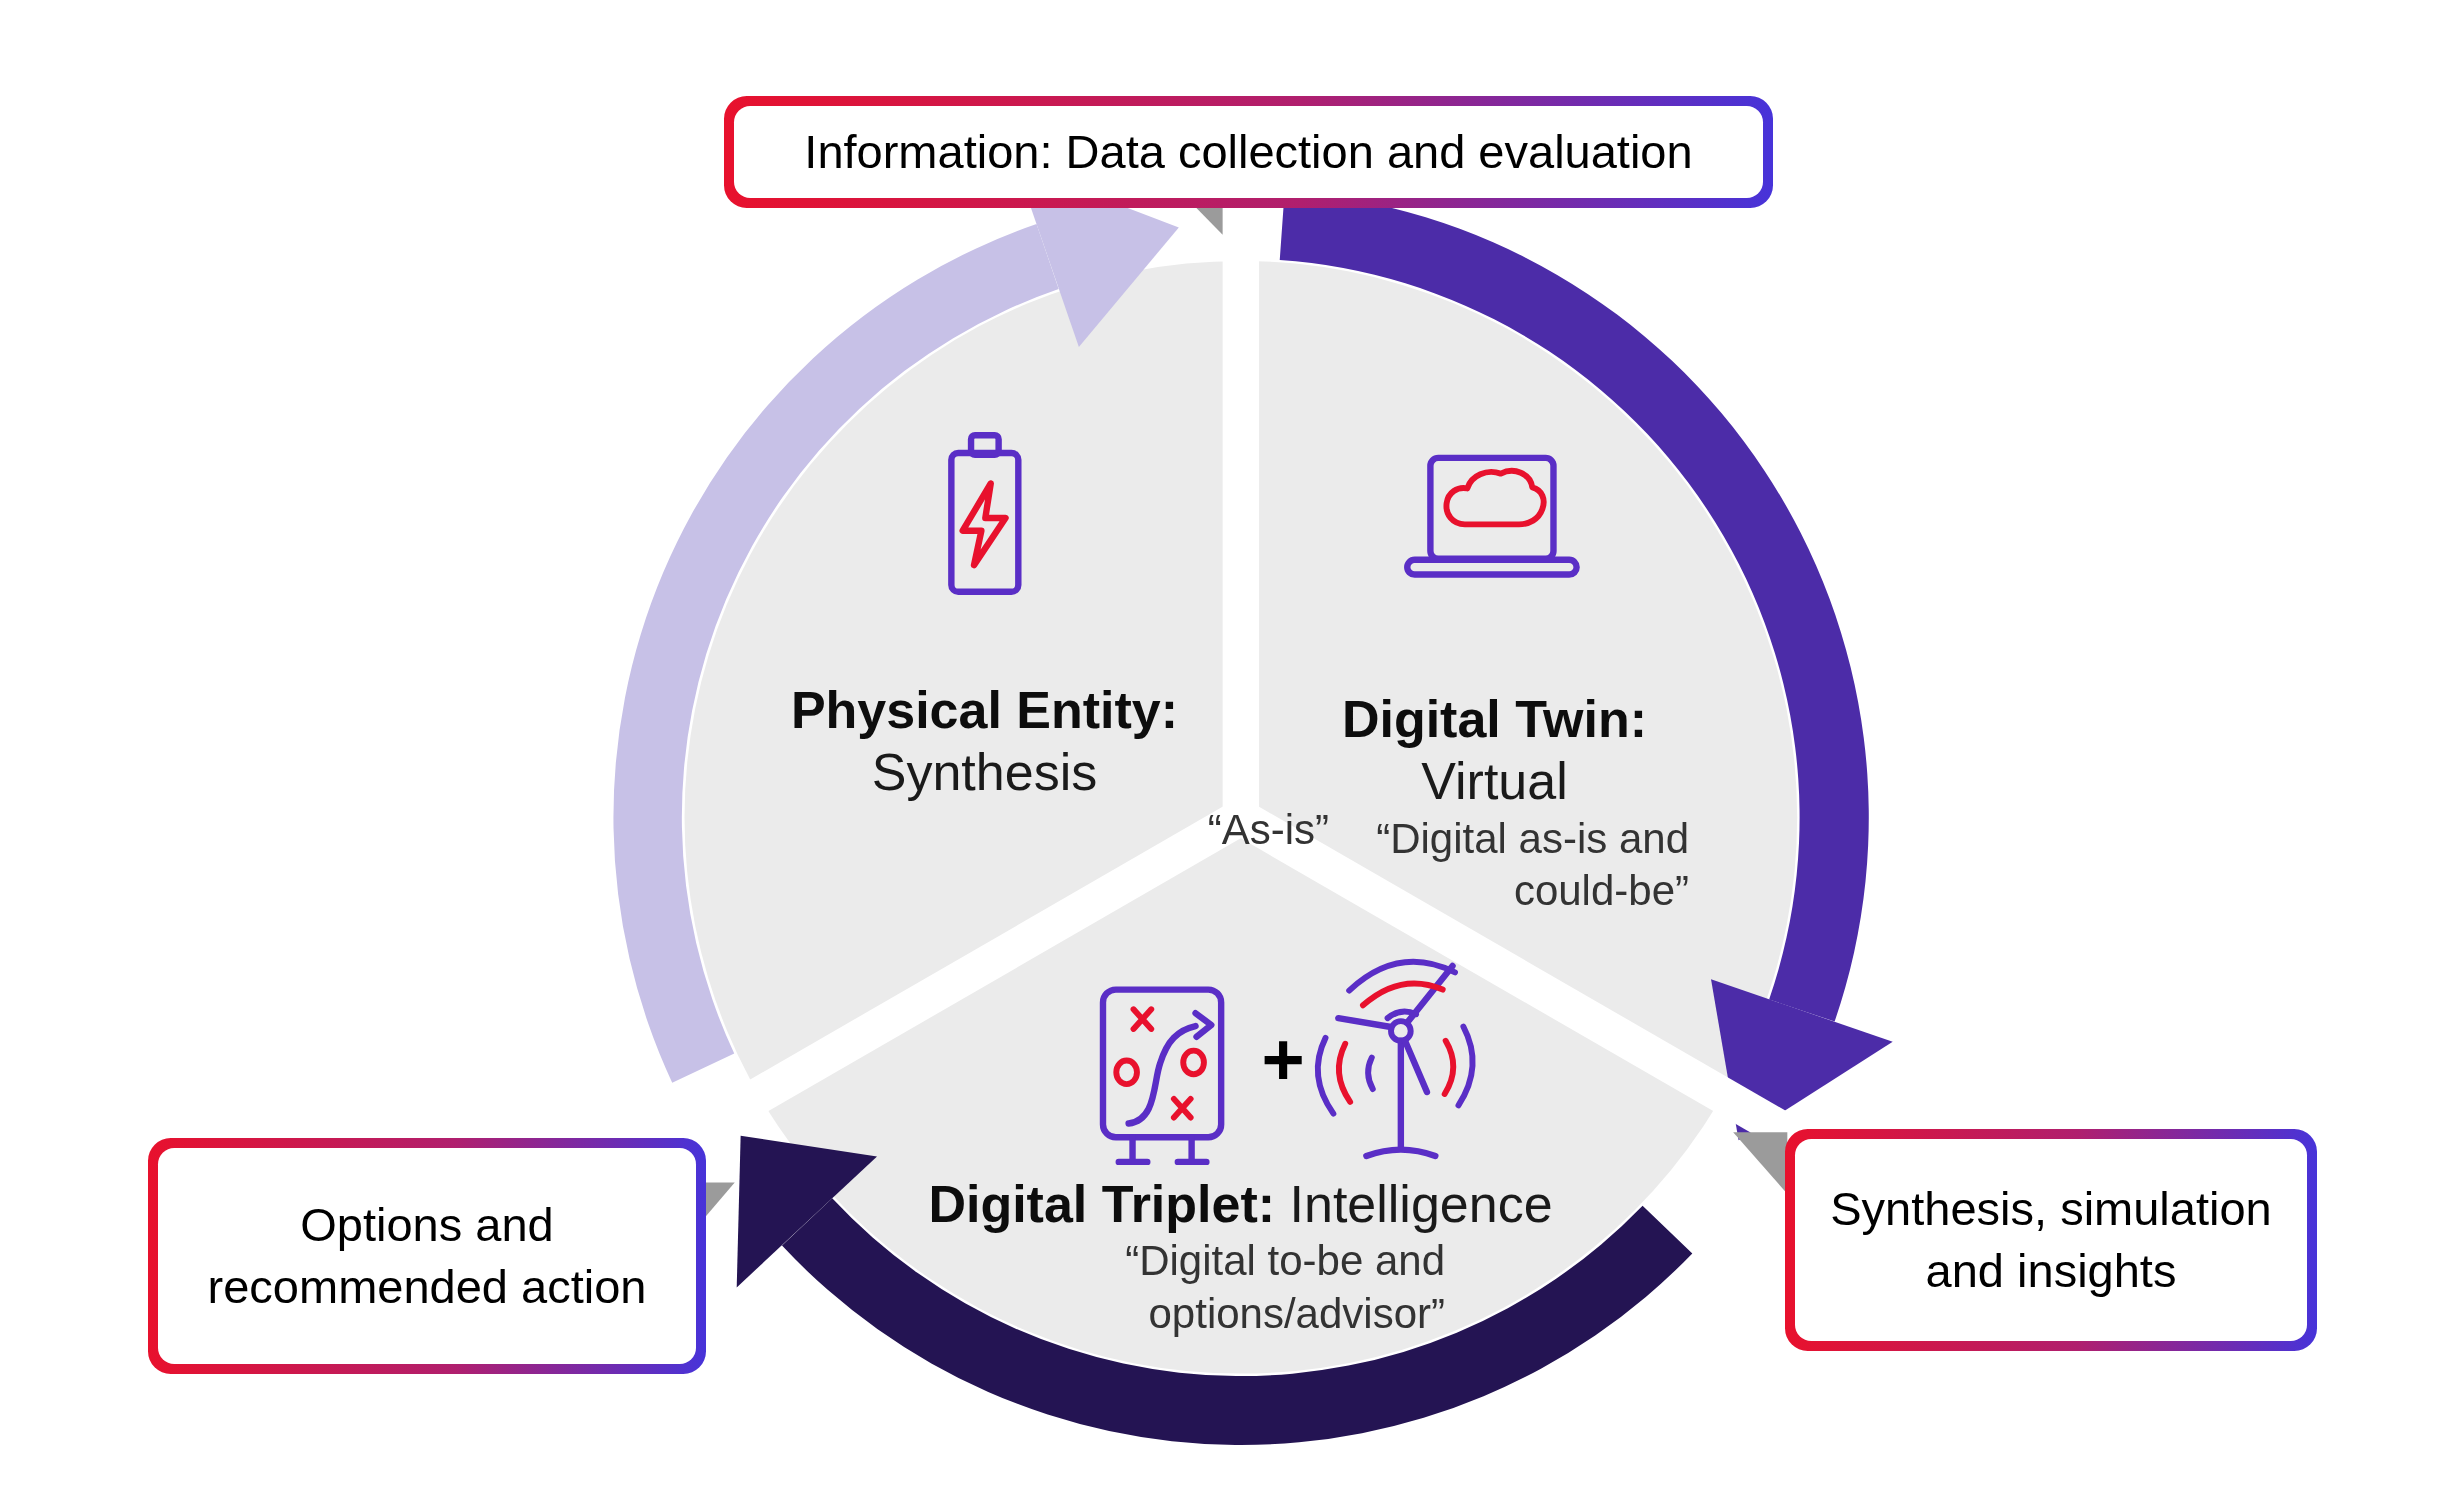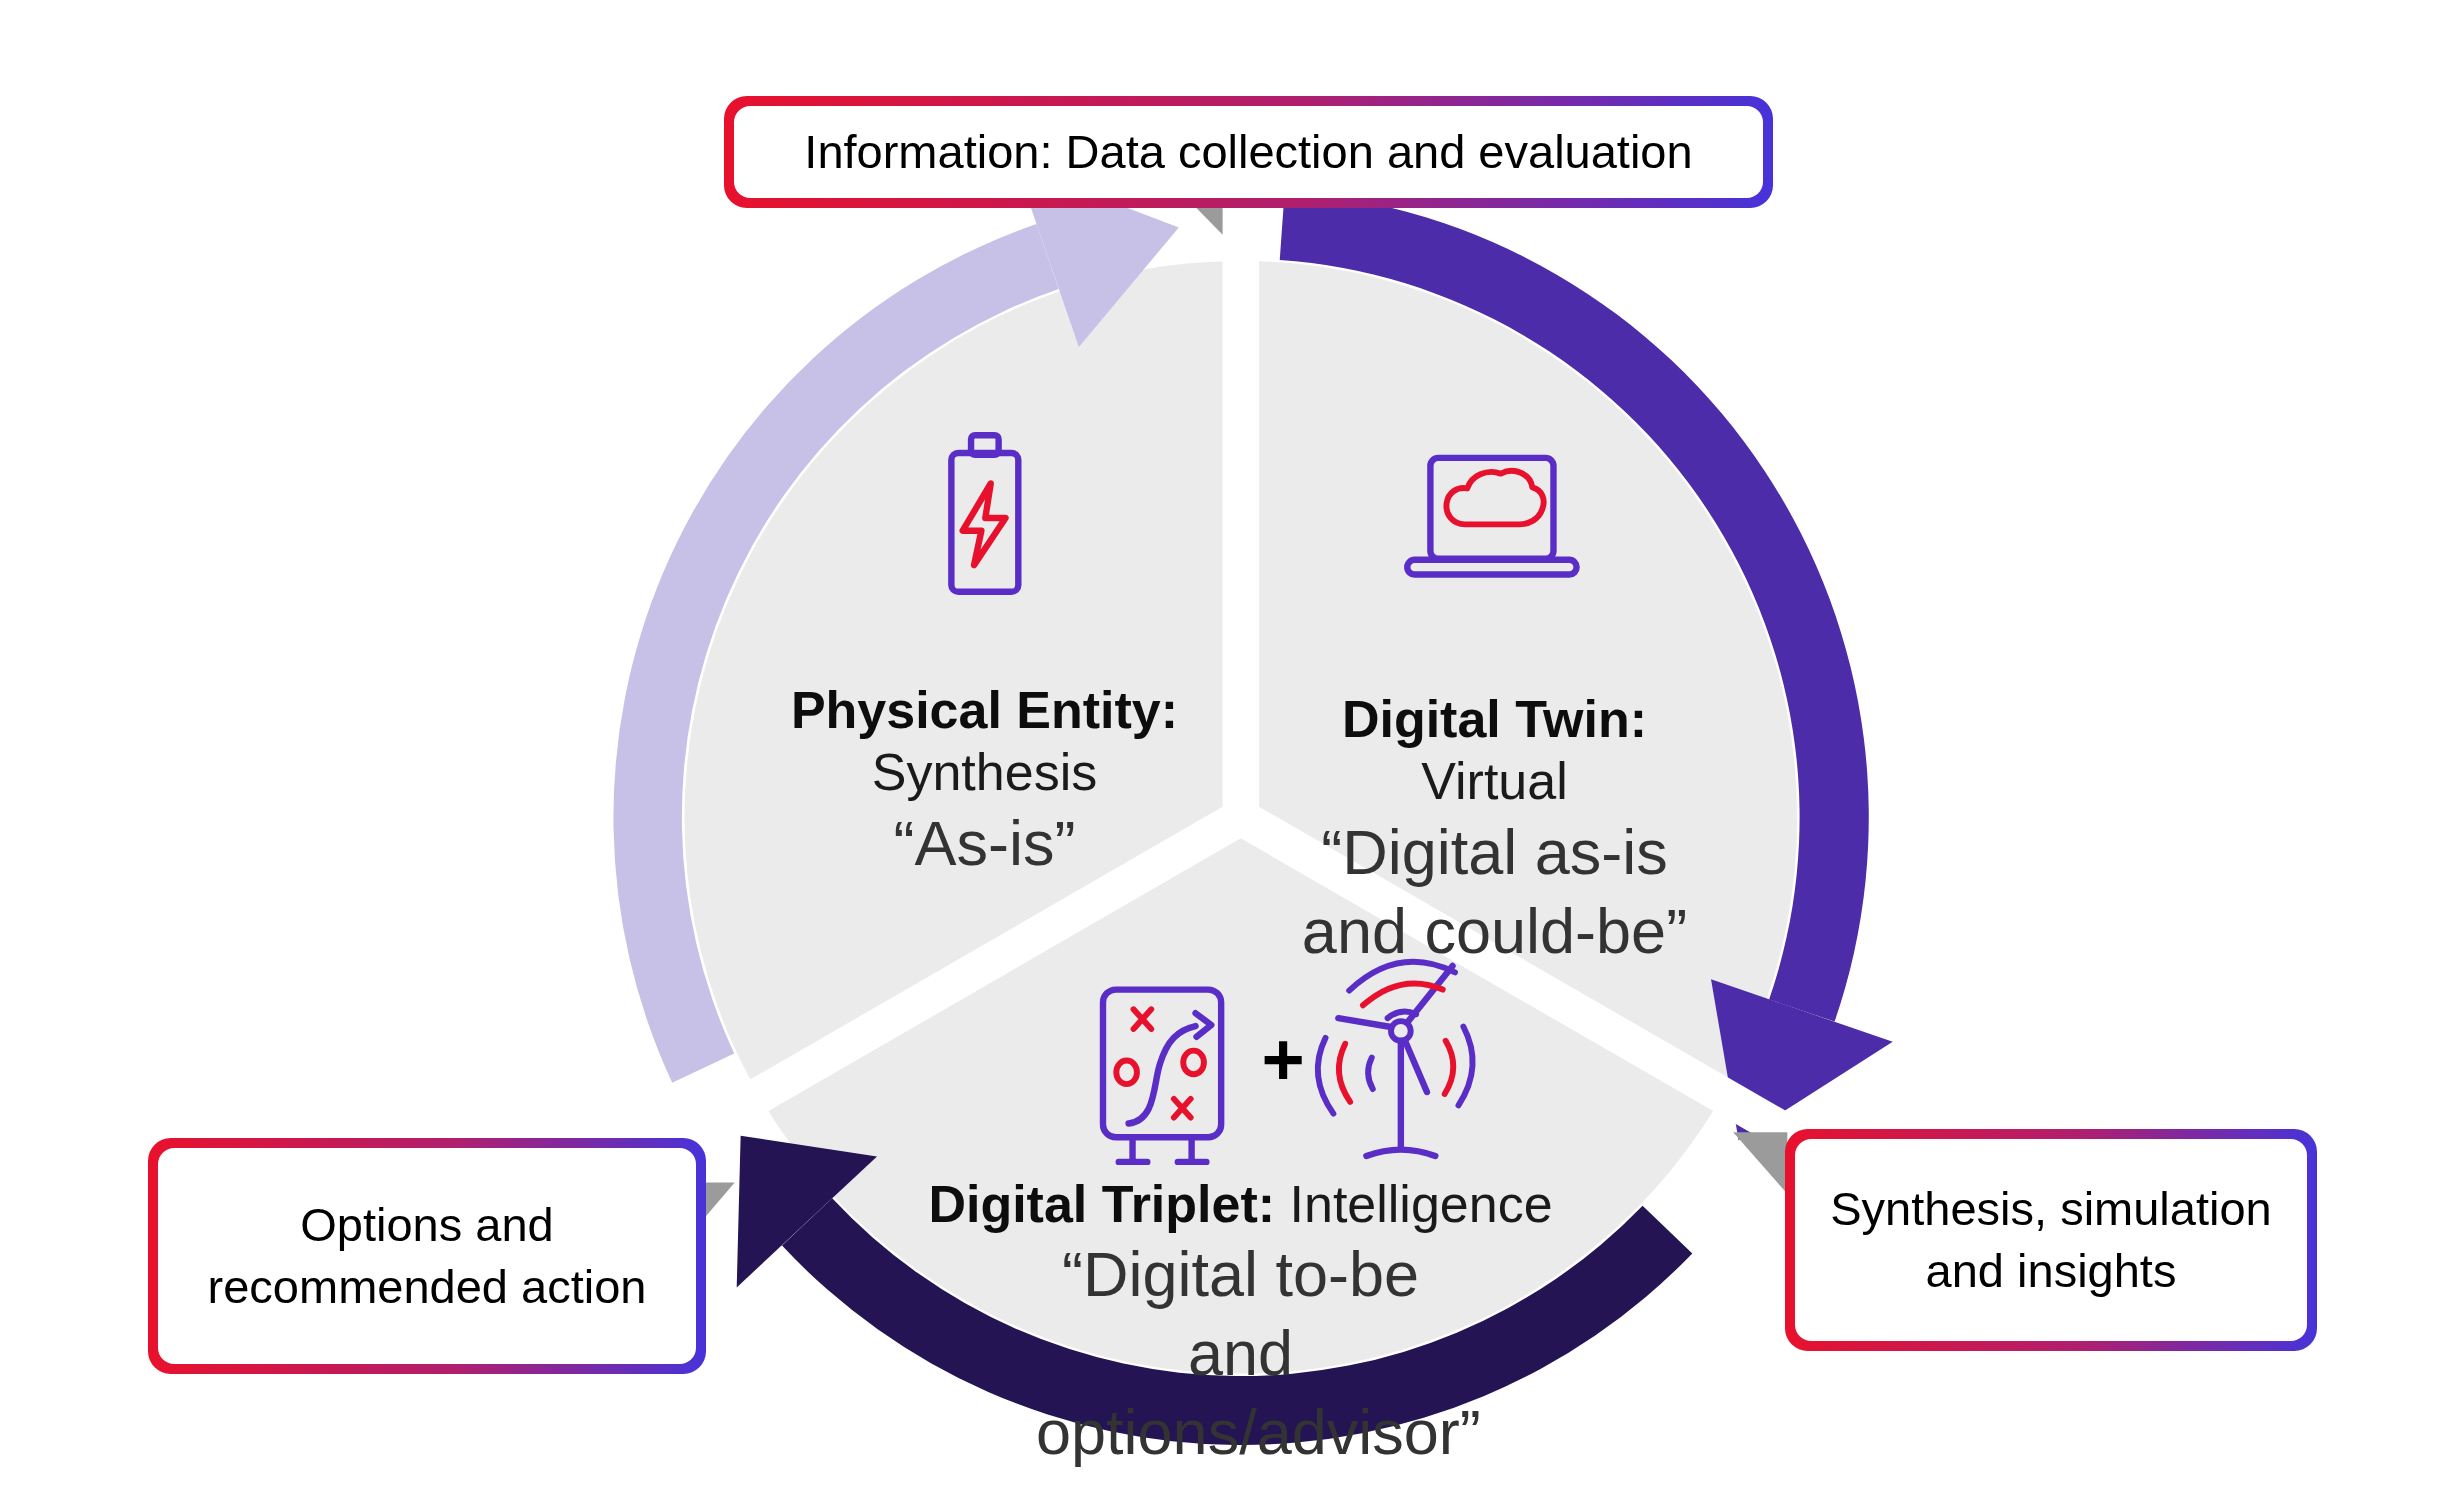--- a/index.html
+++ b/index.html
@@ -19,21 +19,21 @@
   .callout.left{left:148px;top:1138px;width:538px;height:216px;}
   .callout.right{left:1785px;top:1129px;width:512px;height:202px;}
   .callout.top .label{white-space:nowrap;}
   .callout.left .label,.callout.right .label{max-width:507px;}
 
   
   .segblock{position:absolute;text-align:center;color:#111;}
   .seg-title{font-size:52px;font-weight:bold;line-height:1.2;color:#0d0d0d;}
   .seg-title .reg{font-weight:normal;color:#1a1a1a;}
   .seg-sub{font-size:52px;line-height:1.2;color:#1a1a1a;}
-  .seg-quote{font-size:63px;line-height:1.25;color:#333;margin:0 auto;}
+  .seg-quote{font-size:42px;line-height:1.25;color:#333;margin:0 auto;text-align:right;}
   .segblock.physical{left:640px;top:662px;width:689px;margin-top:17px;}
   .segblock.twin{left:1150px;top:644px;width:689px;margin-top:44px;}
   .segblock.twin .seg-quote{width:389px;}
   .segblock.triplet{left:896px;top:1173px;width:689px;}
   .segblock.triplet .seg-title{white-space:nowrap;}
   .segblock.triplet .seg-quote{width:409px;}
 
   .plus{position:absolute;left:1234px;top:1023px;width:98px;text-align:center;
         font-size:74px;font-weight:bold;color:#000;line-height:1;}
 </style>

